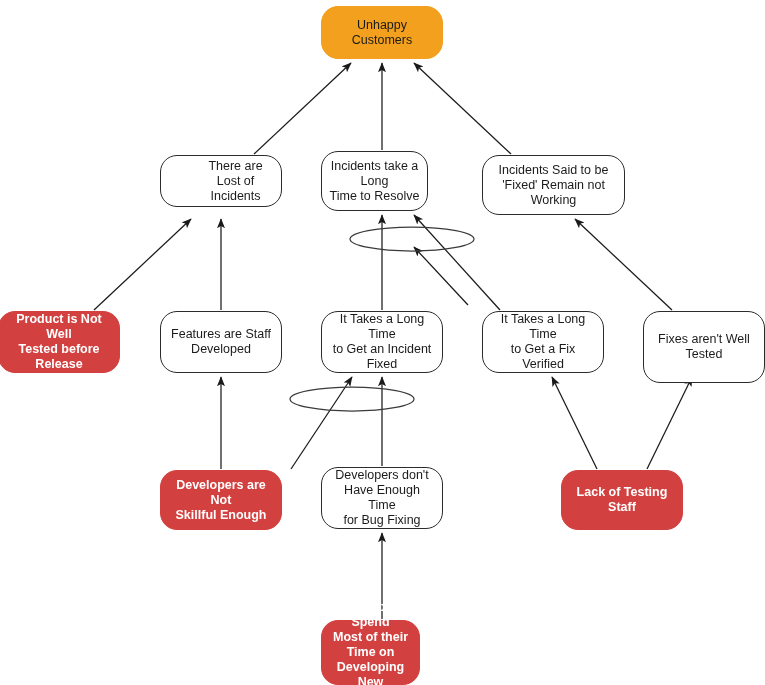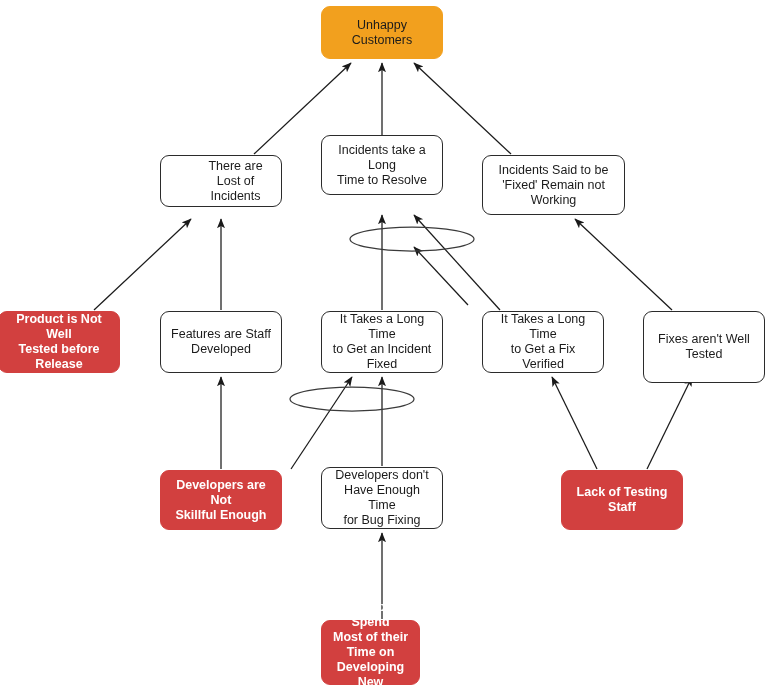--- a/index.html
+++ b/index.html
@@ -25,21 +25,21 @@
     height: 685px;
     pointer-events: none;
   }
   .node {
     position: absolute;
     box-sizing: border-box;
     display: flex;
     align-items: center;
     justify-content: center;
     text-align: center;
-    border-radius: 9px;
+    border-radius: 17px;
     font-size: 12.5px;
     line-height: 15px;
     padding: 4px 7px;
     z-index: 3;
   }
   .node-white {
     background: #ffffff;
     border: 1.4px solid #2b2b2b;
     color: #1b1b1b;
   }
@@ -103,21 +103,21 @@
 
   <div class="node node-orange" style="left:321px; top:6px; width:122px; height:53px;">
     <span class="node-label">Unhappy Customers</span>
   </div>
 
   <div class="node node-white" style="left:160px; top:155px; width:122px; height:52px;padding-left:36px;">
     <span class="node-label">There are Lost of
 Incidents</span>
   </div>
 
-  <div class="node node-white" style="left:321px; top:135px; width:122px; height:60px;">
+  <div class="node node-white" style="left:321px; top:151px; width:107px; height:60px;">
     <span class="node-label">Incidents take a Long
 Time to Resolve</span>
   </div>
 
   <div class="node node-white" style="left:482px; top:155px; width:143px; height:60px;">
     <span class="node-label">Incidents Said to be
 'Fixed' Remain not
 Working</span>
   </div>
 

